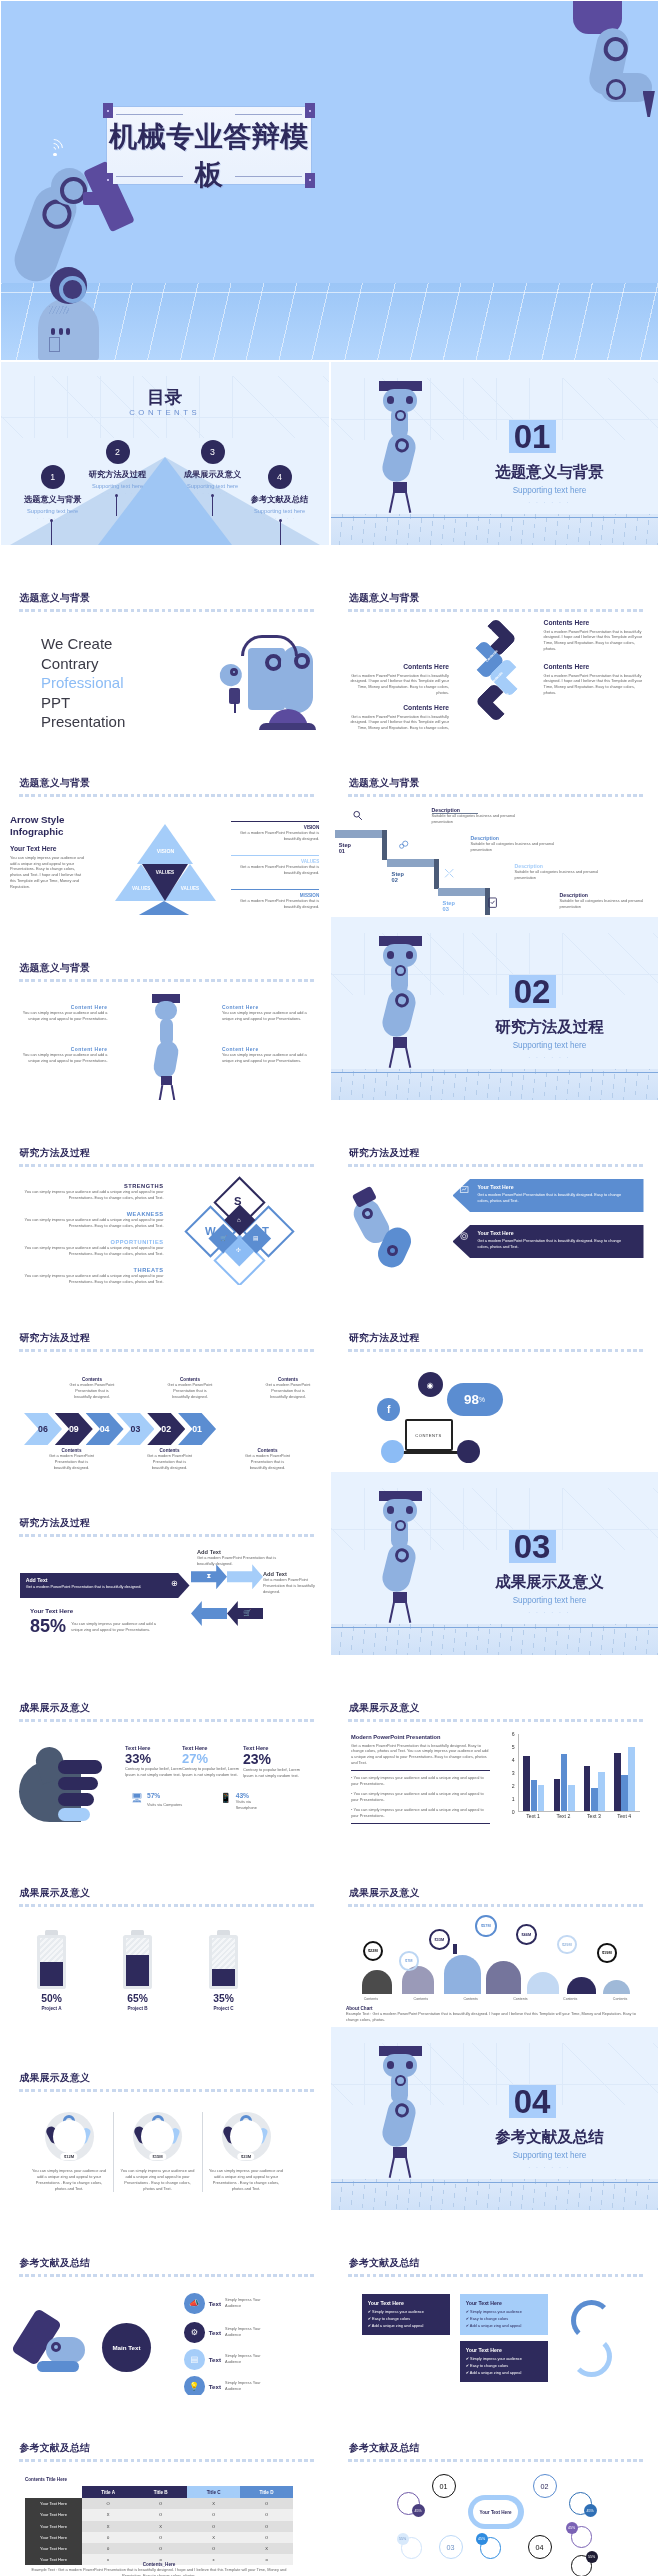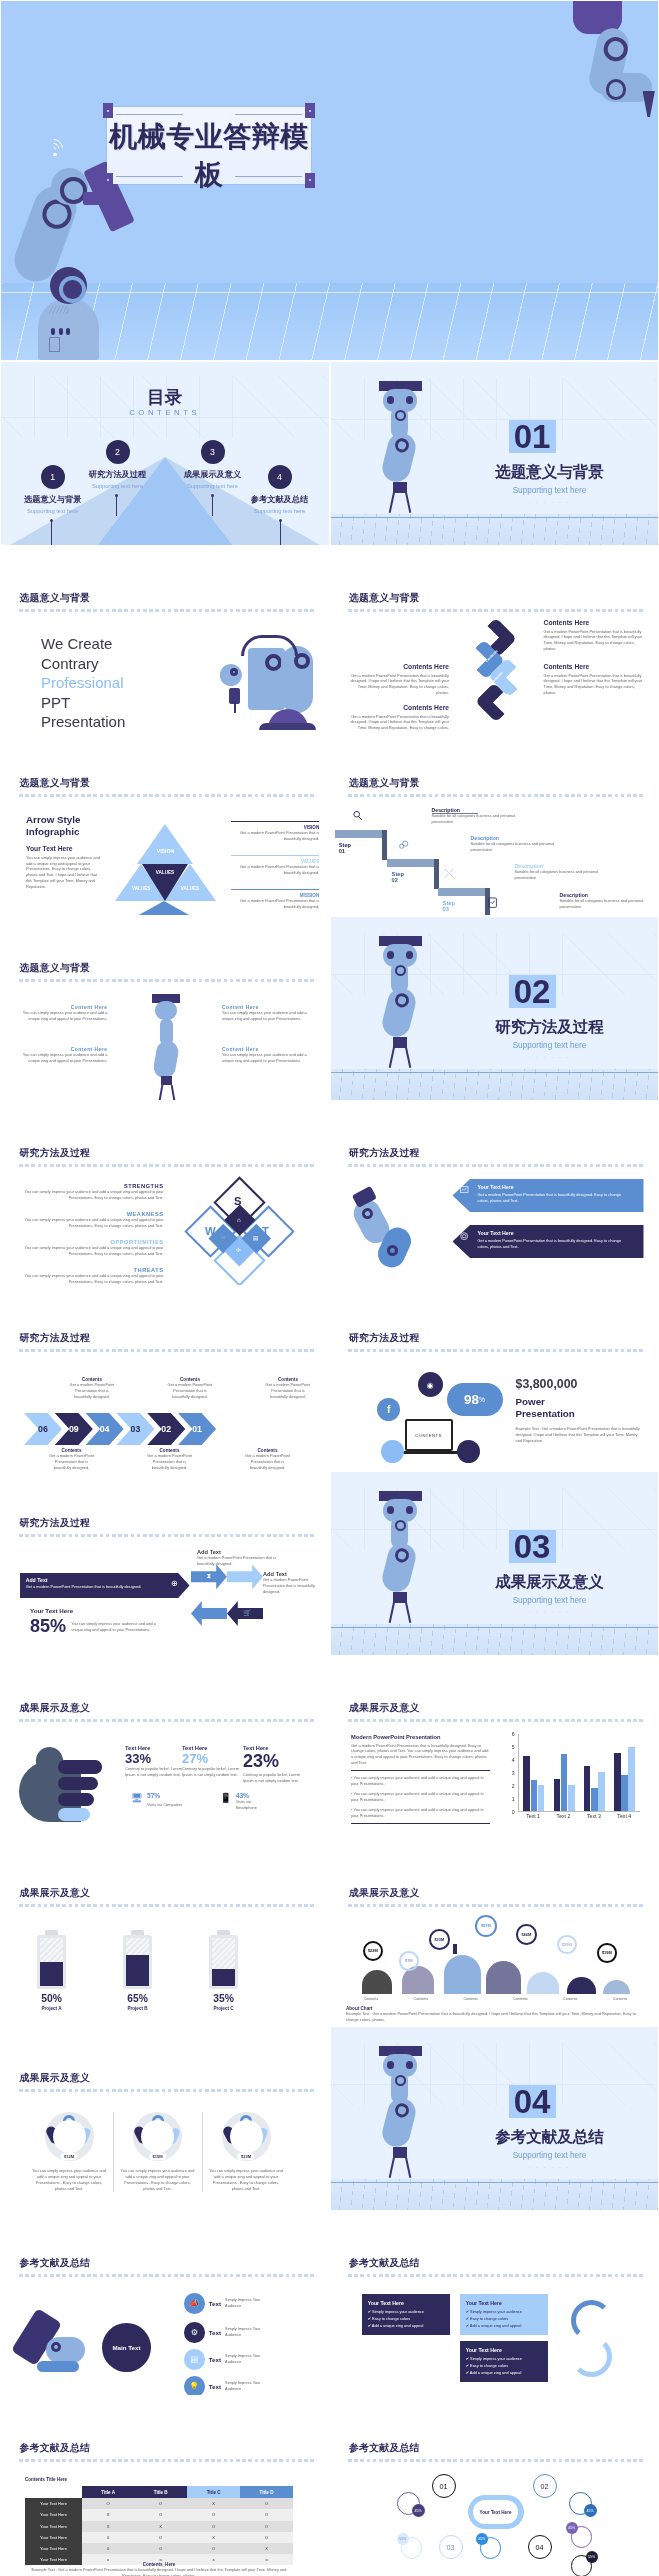--- a/index.html
+++ b/index.html
@@ -410,21 +410,21 @@
     </div>
   </div>
 
   <div class="row">
     <div class="slide">
       <div class="shead">
           <div class="t">选题意义与背景</div>
         </div>
       <div class="dashline"></div>
 
-      <div style="position:absolute;left:25px;top:82px;width:77px;">
+      <div style="position:absolute;left:9px;top:82px;width:77px;">
         <div style="font-size:9.8px;font-weight:bold;color:var(--navy);line-height:1.25;">
           <div>Arrow Style</div>
           <div>Infographic</div>
         </div>
         <div class="h3t" style="margin-top:6.2px;">Your Text  Here</div>
         <div class="mini" style="margin-top:3.1px;">You can simply impress your audience and add a unique zing and appeal to your Presentations. Easy to change colors, photos and Text. I hope and I believe that this Template will your Time, Money and Reputation.</div>
       </div>
 
       <div style="position:absolute;left:109px;top:92px;width:108px;height:82px;">
         <div style="position:absolute;left:27px;top:0;width:0;height:0;border-left:28px solid transparent;border-right:28px solid transparent;border-bottom:40px solid #a5cdf9;"></div>
@@ -736,28 +736,20 @@
         <div style="position:absolute;left:91px;top:11.3px;width:56px;height:33px;background:#5b8dd1;border-radius:17.5px;display:flex;align-items:center;justify-content:center;">
           <span style="color:#fff;font-size:13.4px;font-weight:bold;">98</span>
             <span style="color:#fff;font-size:6.7px;">%</span>
         </div>
         <div style="position:absolute;left:49px;top:47px;width:48px;height:32px;background:#fff;border:2.1px solid #222;border-radius:2.1px;display:flex;align-items:center;justify-content:center;font-size:4.1px;letter-spacing:0.5px;color:#333;">CONTENTS</div>
         <div style="position:absolute;left:42px;top:79px;width:63px;height:3.1px;background:#222;border-radius:1.5px;"></div>
         <div style="position:absolute;left:25px;top:68px;width:23px;height:23px;border-radius:50%;background:#8cbcf5;"></div>
         <div style="position:absolute;left:101px;top:68px;width:23px;height:23px;border-radius:50%;background:#2e2a5c;"></div>
       </div>
 
-      <div style="position:absolute;left:185px;top:90px;width:129px;">
-        <div style="font-size:12.4px;font-weight:bold;color:#3a3a46;">$3,800,000</div>
-        <div style="font-size:9.8px;font-weight:bold;color:#2e2a5c;margin-top:5.2px;line-height:1.25;">
-          <div>Power</div>
-          <div>Presentation</div>
-        </div>
-        <div class="mini" style="margin-top:5.2px;">Example Text : Get a modern PowerPoint  Presentation that is beautifully designed. I hope and I believe that this Template will your Time, Money and Reputation.</div>
-      </div>
     </div>
   </div>
 
   <div class="row">
     <div class="slide">
       <div class="shead">
           <div class="t">研究方法及过程</div>
         </div>
       <div class="dashline"></div>
 
@@ -839,21 +831,21 @@
         <div style="font-size:13px;font-weight:bold;color:#2e2a5c;">33%</div>
         <div class="mini">Contrary to popular belief, Lorem Ipsum is not simply random text.</div>
       </div>
       <div style="position:absolute;left:181px;top:88px;width:57px;">
         <div style="font-size:5.7px;font-weight:bold;color:#2e2a5c;">Text  Here</div>
         <div style="font-size:13px;font-weight:bold;color:#8cbcf5;">27%</div>
         <div class="mini">Contrary to popular belief, Lorem Ipsum is not simply random text.</div>
       </div>
       <div style="position:absolute;left:242px;top:88px;width:57px;">
         <div style="font-size:5.7px;font-weight:bold;color:#2e2a5c;">Text  Here</div>
-        <div style="font-size:18px;font-weight:bold;color:#2e2a5c;">23%</div>
+        <div style="font-size:14px;font-weight:bold;color:#2e2a5c;">23%</div>
         <div class="mini">Contrary to popular belief, Lorem Ipsum is not simply random text.</div>
       </div>
 
       <div style="position:absolute;left:130px;top:135px;display:flex;gap:4.1px;">
         <span style="font-size:9.3px;color:#5b8dd1;">🖥</span>
         <span>
           <span style="font-size:6.7px;color:#5b8dd1;font-weight:bold;display:block;">57%</span>
           <span class="mini">Visits via Computers</span>
         </span>
       </div>

